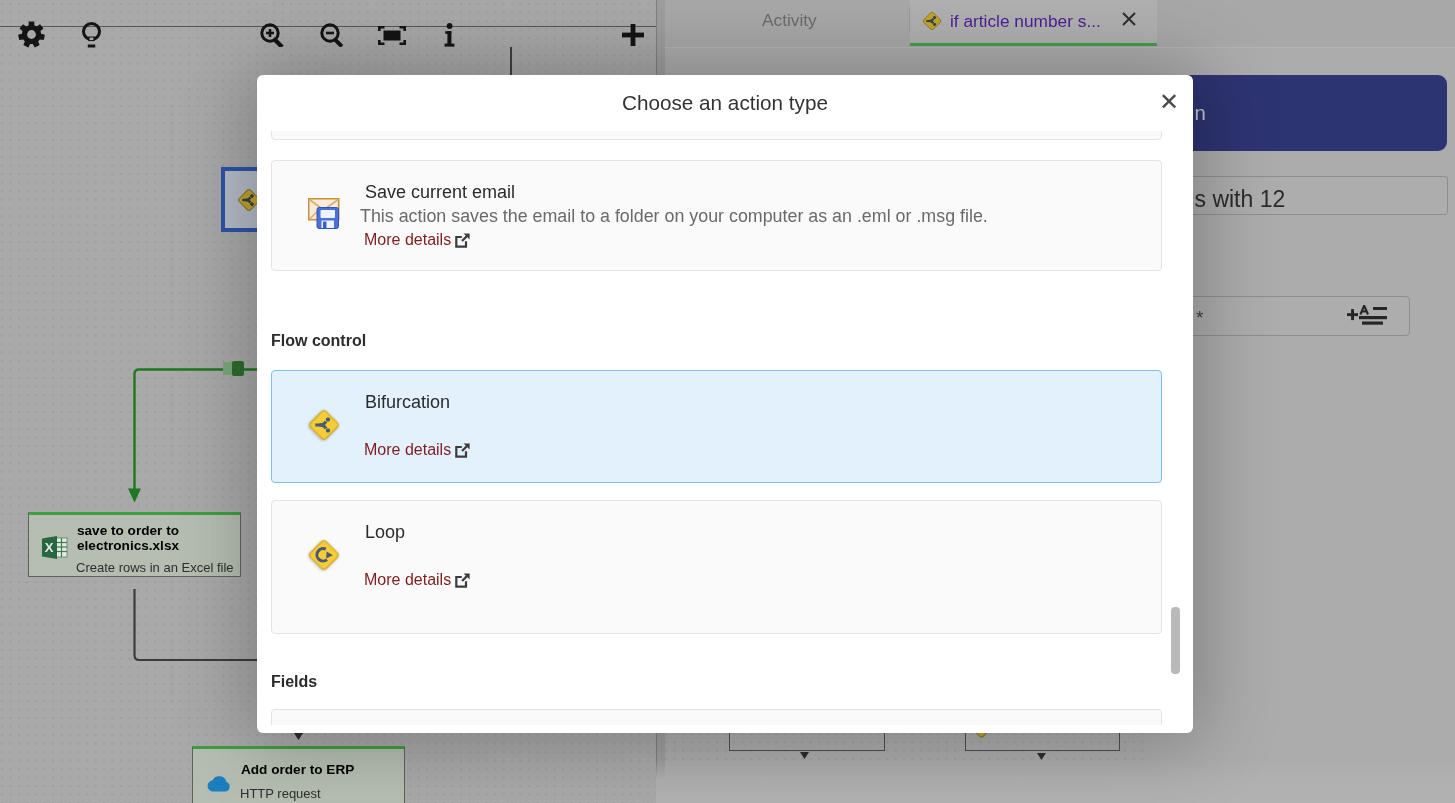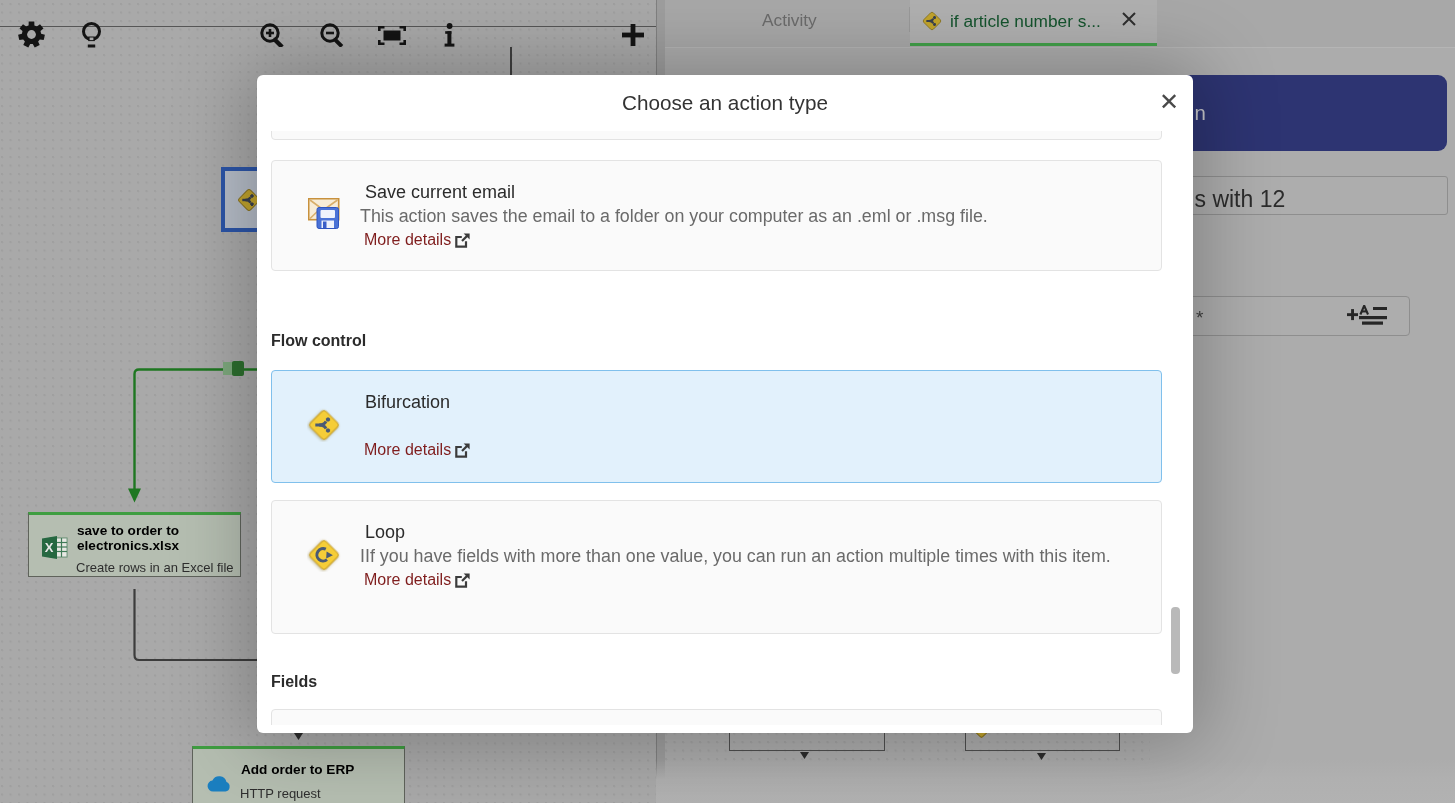--- a/index.html
+++ b/index.html
@@ -13,21 +13,21 @@
   #toolbarline{left:0;top:26px;width:656px;height:1px;background:#565656;}
   
   #divider{left:656px;top:0;width:9px;height:803px;background:#9e9e9e;border-left:1px solid #818181;}
   
   #rpanel{left:665px;top:0;width:790px;height:803px;background:#acacac;}
   #tabbar{left:665px;top:0;width:790px;height:47px;background:#a8a8a8;border-bottom:1px solid #b5b5b5;}
   #activetabbg{left:910px;top:0;width:247px;height:43px;background:#b0b0b0;}
   #tabsep{left:909px;top:7px;width:1px;height:25px;background:#999;}
   #tabunderline{left:910px;top:42.5px;width:247px;height:3.5px;background:#42a04a;}
   .tabtxt{font-size:17.3px;color:#6b6b6b;}
-  #tabtxt2{color:#14532d;}
+  #tabtxt2{color:#4c1d95;}
   
   #minicanvas{left:665px;top:690px;width:485px;height:75px;
     background-image:radial-gradient(circle at 1.2px 1.2px, #a2a2a2 1.1px, transparent 1.3px);
     background-size:8.5px 8.5px;}
   #bottomband{left:656px;top:760px;width:799px;height:43px;
     background:linear-gradient(180deg,rgba(176,176,176,0) 0%,#b0b0b0 45%,#b2b2b2 100%);}
   .pbox{border:1px solid #4f4f4f;}
   
   #bluebtn{left:900px;top:75px;width:547px;height:76px;background:#2d3472;border-radius:9px;}
   #bluebtn span{position:absolute;left:294.5px;top:27px;font-size:20.4px;color:#c7c7cb;}
@@ -278,21 +278,20 @@
       </div>
     </div>
 
     <div class="card" style="top:369px;height:134px;text-decoration:underline;">
       <svg style="position:absolute;left:35px;top:37px;" width="34" height="34" viewBox="0 0 34 34">
         <rect x="6" y="6" width="22" height="22" rx="3.5" transform="rotate(45 17 17)" fill="#f5cd38" stroke="#cda42a" stroke-width="1.2" filter="drop-shadow(0 1.5px 1.5px rgba(120,100,20,0.45))"></rect>
         <path d="M18.8 11.2 A6.2 6.2 0 1 0 20.0 21.6" fill="none" stroke="#4a5a74" stroke-width="3"></path>
         <path d="M19.6 13.6 L25.9 17.3 L19.2 20.5 Z" fill="#4a5a74"></path>
       </svg>
       <div class="ct">Loop</div>
-      <div class="cd">IIf you have fields with more than one value, you can run an action multiple times with this item.</div>
       <div class="cl">More details
         <svg style="position:absolute;left:91px;top:2.5px;" width="15" height="15" viewBox="0 0 15 15">
           <path d="M11 8.2 V13.7 H1.3 V4 H6.8" fill="none" stroke="#3c3c3c" stroke-width="2.2"></path>
           <path d="M8.6 0.4 H14.6 V6.4 Z" fill="#3c3c3c"></path>
           <path d="M12.9 2.1 L7 8" stroke="#3c3c3c" stroke-width="2.2"></path>
         </svg>
       </div>
     </div>
     <div class="sect" style="top:541.5px;">Fields</div>
 

